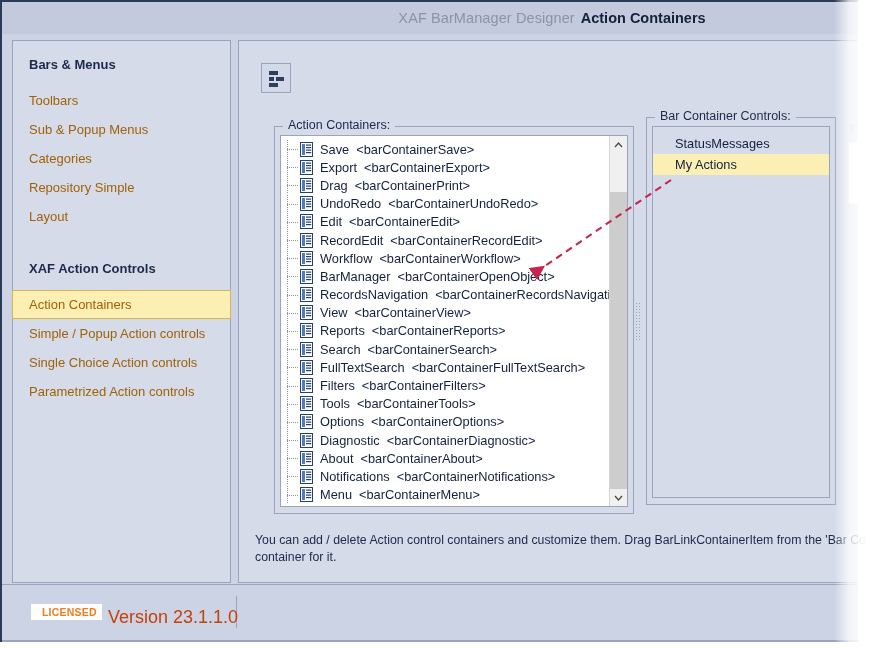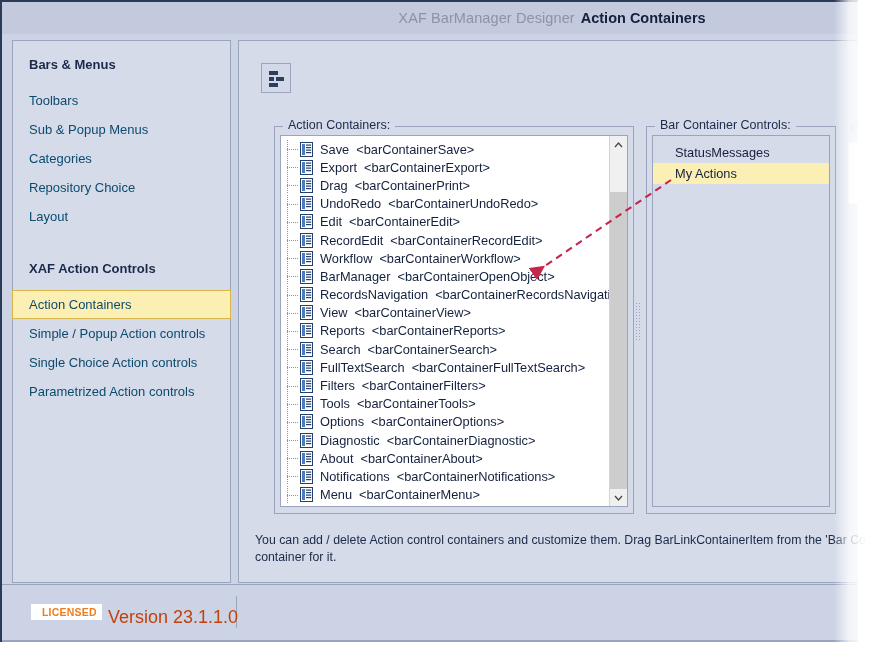--- a/index.html
+++ b/index.html
@@ -68,21 +68,21 @@
     width: 219px; height: 543px;
     background: #d5dbe9;
     border: 1px solid #9aa4bd;
     box-sizing: border-box;
   }
   .sb-group {
     font-size: 13px; font-weight: bold; color: #1a2a4a;
     padding: 0 0 0 16px;
   }
   .sb-item {
-    font-size: 13px; color: #0c4a6e;
+    font-size: 13px; color: #a16207;
     padding: 0 0 0 16px; height: 29px; line-height: 29px;
     box-sizing: border-box;
     cursor: default;
   }
   .sb-item.selected {
     background: #fcefb4;
     border: 1px solid #d9b64a;
     margin: 0 -1px;
     padding-left: 16px;
     height: 29px; line-height: 27px;
@@ -120,21 +120,21 @@
   }
   .gb-label {
     position: absolute; top: -9px; left: 8px;
     background: #d5dbe9;
     padding: 0 5px;
     font-size: 12.5px; color: #1a2a4a;
     white-space: nowrap;
   }
 
   #gb-containers { left: 274px; top: 126px; width: 360px; height: 388px; }
-  #gb-barcontrols { left: 646px; top: 126px; width: 190px; height: 388px; }
+  #gb-barcontrols { left: 646px; top: 117px; width: 190px; height: 388px; }
 
   
   .listbox {
     position: absolute; left: 5px; top: 8px;
     background: #ffffff;
     border: 1px solid #9aa4bd;
     box-sizing: border-box;
     overflow: hidden;
   }
   #lb-containers { width: 348px; height: 372px; }
@@ -289,21 +289,21 @@
   </div>
 
   <div class="sidebar">
     <div class="sb-top-pad"></div>
 
     <div class="sb-group">Bars &amp; Menus</div>
     <div class="sb-spacer-sm"></div>
     <div class="sb-item">Toolbars</div>
     <div class="sb-item">Sub &amp; Popup Menus</div>
     <div class="sb-item">Categories</div>
-    <div class="sb-item">Repository Choice</div>
+    <div class="sb-item">Repository Simple</div>
     <div class="sb-item">Layout</div>
 
     <div class="sb-spacer-lg"></div>
 
     <div class="sb-group">XAF Action Controls</div>
     <div class="sb-spacer-sm"></div>
     <div class="sb-item selected">Action Containers</div>
     <div class="sb-item">Simple / Popup Action controls</div>
     <div class="sb-item">Single Choice Action controls</div>
     <div class="sb-item">Parametrized Action controls</div>

